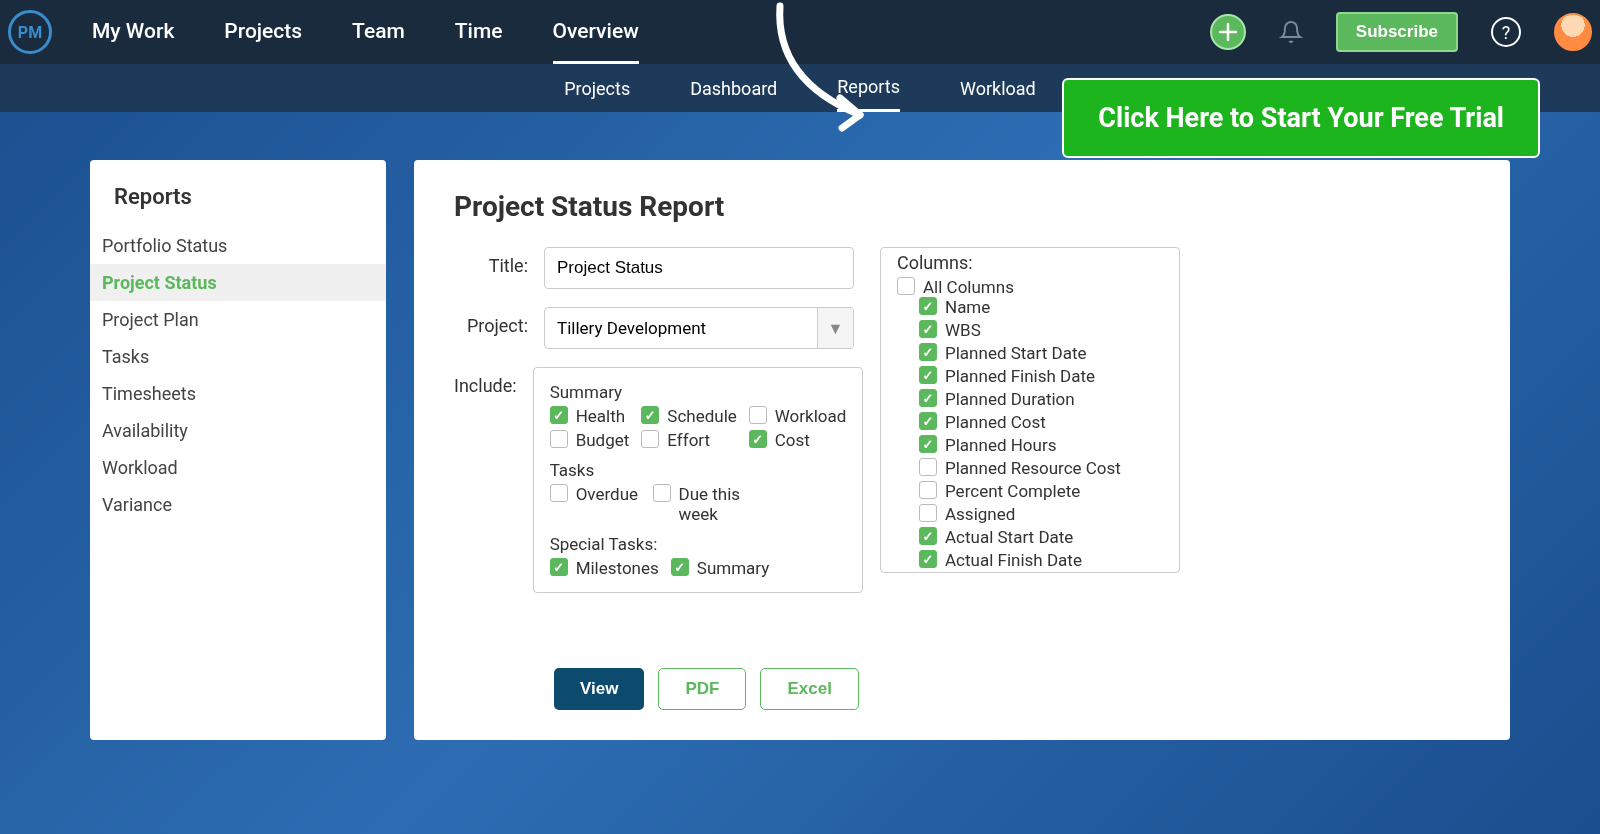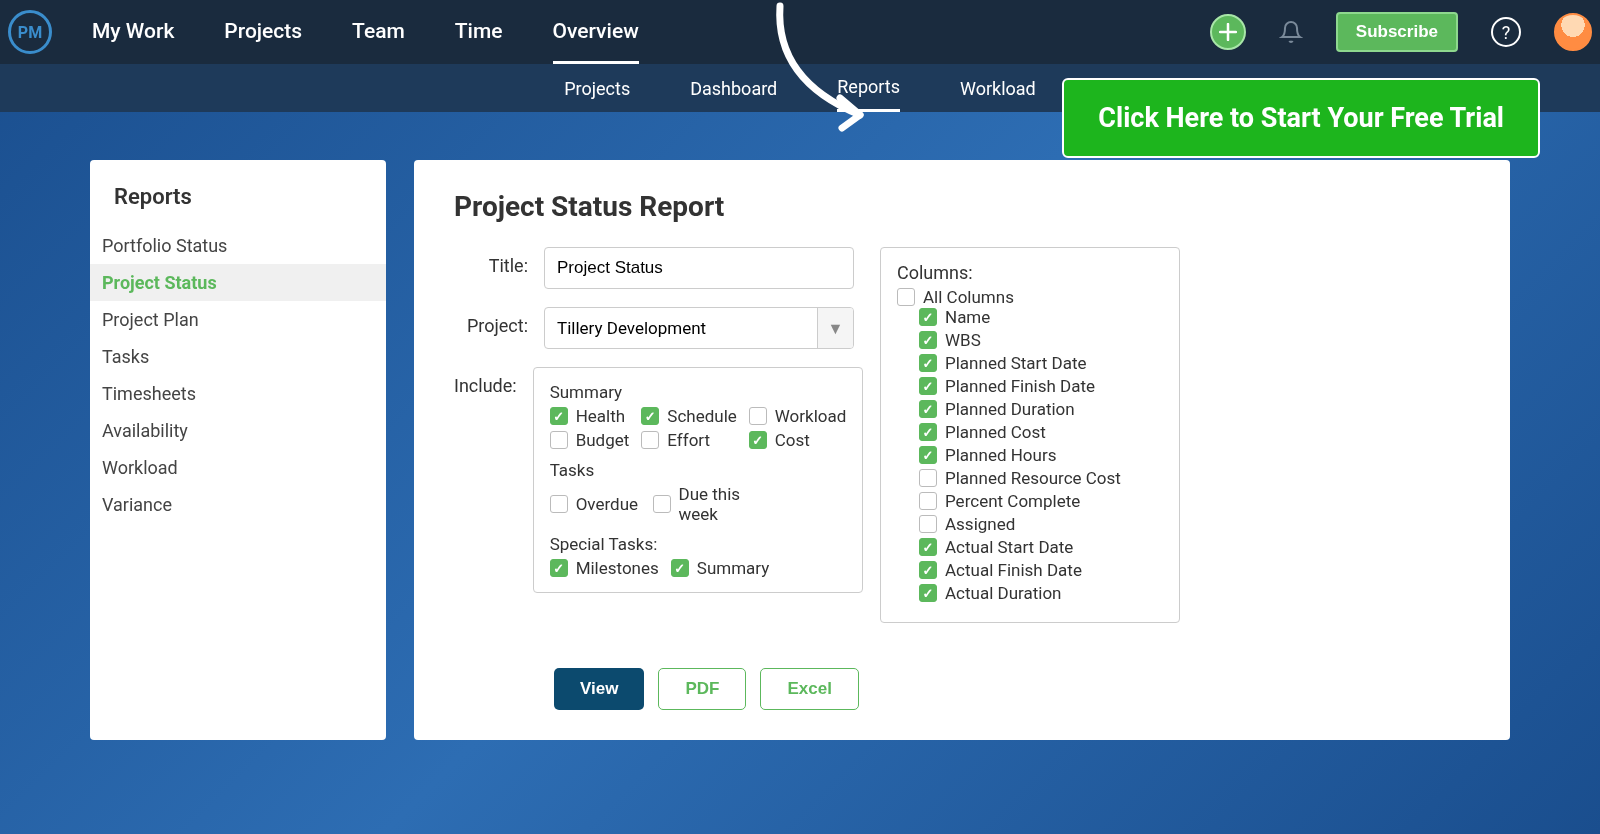--- a/index.html
+++ b/index.html
@@ -150,34 +150,34 @@
   display: flex; align-items: center; justify-content: center;
   color: #888;
 }
 .include-box {
   border: 1px solid #ccc; border-radius: 4px;
   padding: 14px 16px; flex: 1;
 }
 .inc-section { margin-bottom: 10px; }
 .inc-section-title { font-size: 17px; color: #333; margin-bottom: 4px; }
 .inc-grid { display: grid; grid-template-columns: 1fr 1fr 1fr; gap: 4px 12px; }
-.chk { display: flex; align-items: center; gap: 8px; font-size: 17px; color: #333; cursor: pointer; }
+.chk { display: flex; align-items: flex-start; gap: 8px; font-size: 17px; color: #333; cursor: pointer; }
 .chk-box {
   width: 18px; height: 18px; border: 1.5px solid #bbb; border-radius: 3px;
   display: flex; align-items: center; justify-content: center;
   flex-shrink: 0;
 }
 .chk-box.checked { background: #5cb85c; border-color: #5cb85c; }
 .chk-box.checked::after {
   content: "✓"; color: #fff; font-size: 13px; font-weight: bold;
 }
 .columns-panel {
   width: 300px; border: 1px solid #ccc; border-radius: 4px;
-  padding: 14px 16px;
-  height: 376px;
+  padding: 4px 16px;
+  height: 326px;
   overflow-y: auto;
   position: relative;
 }
 .columns-label { font-size: 18px; color: #333; margin-bottom: 4px; }
 .col-item { margin-left: 0; margin-bottom: 3px; }
 .col-item.indent { margin-left: 22px; }
 .columns-panel::-webkit-scrollbar { width: 10px; }
 .columns-panel::-webkit-scrollbar-thumb { background: #bbb; border-radius: 5px; }
 .actions {
   position: absolute;

